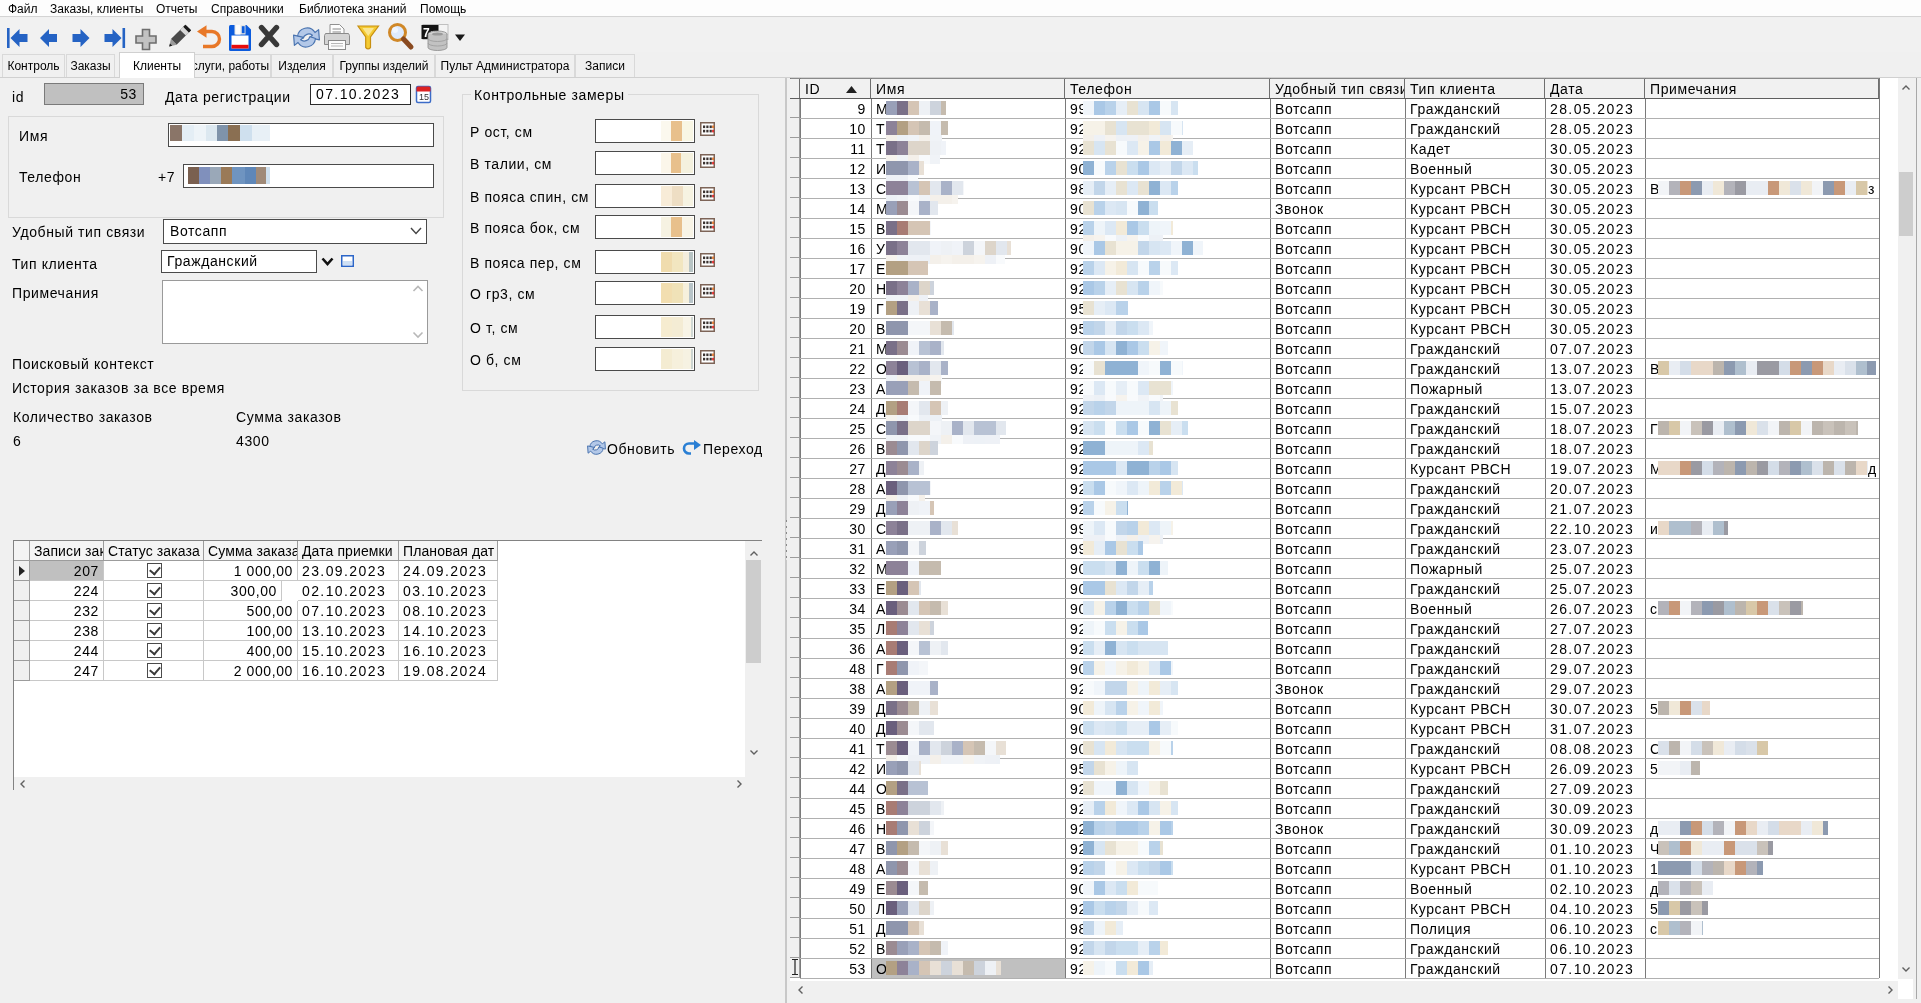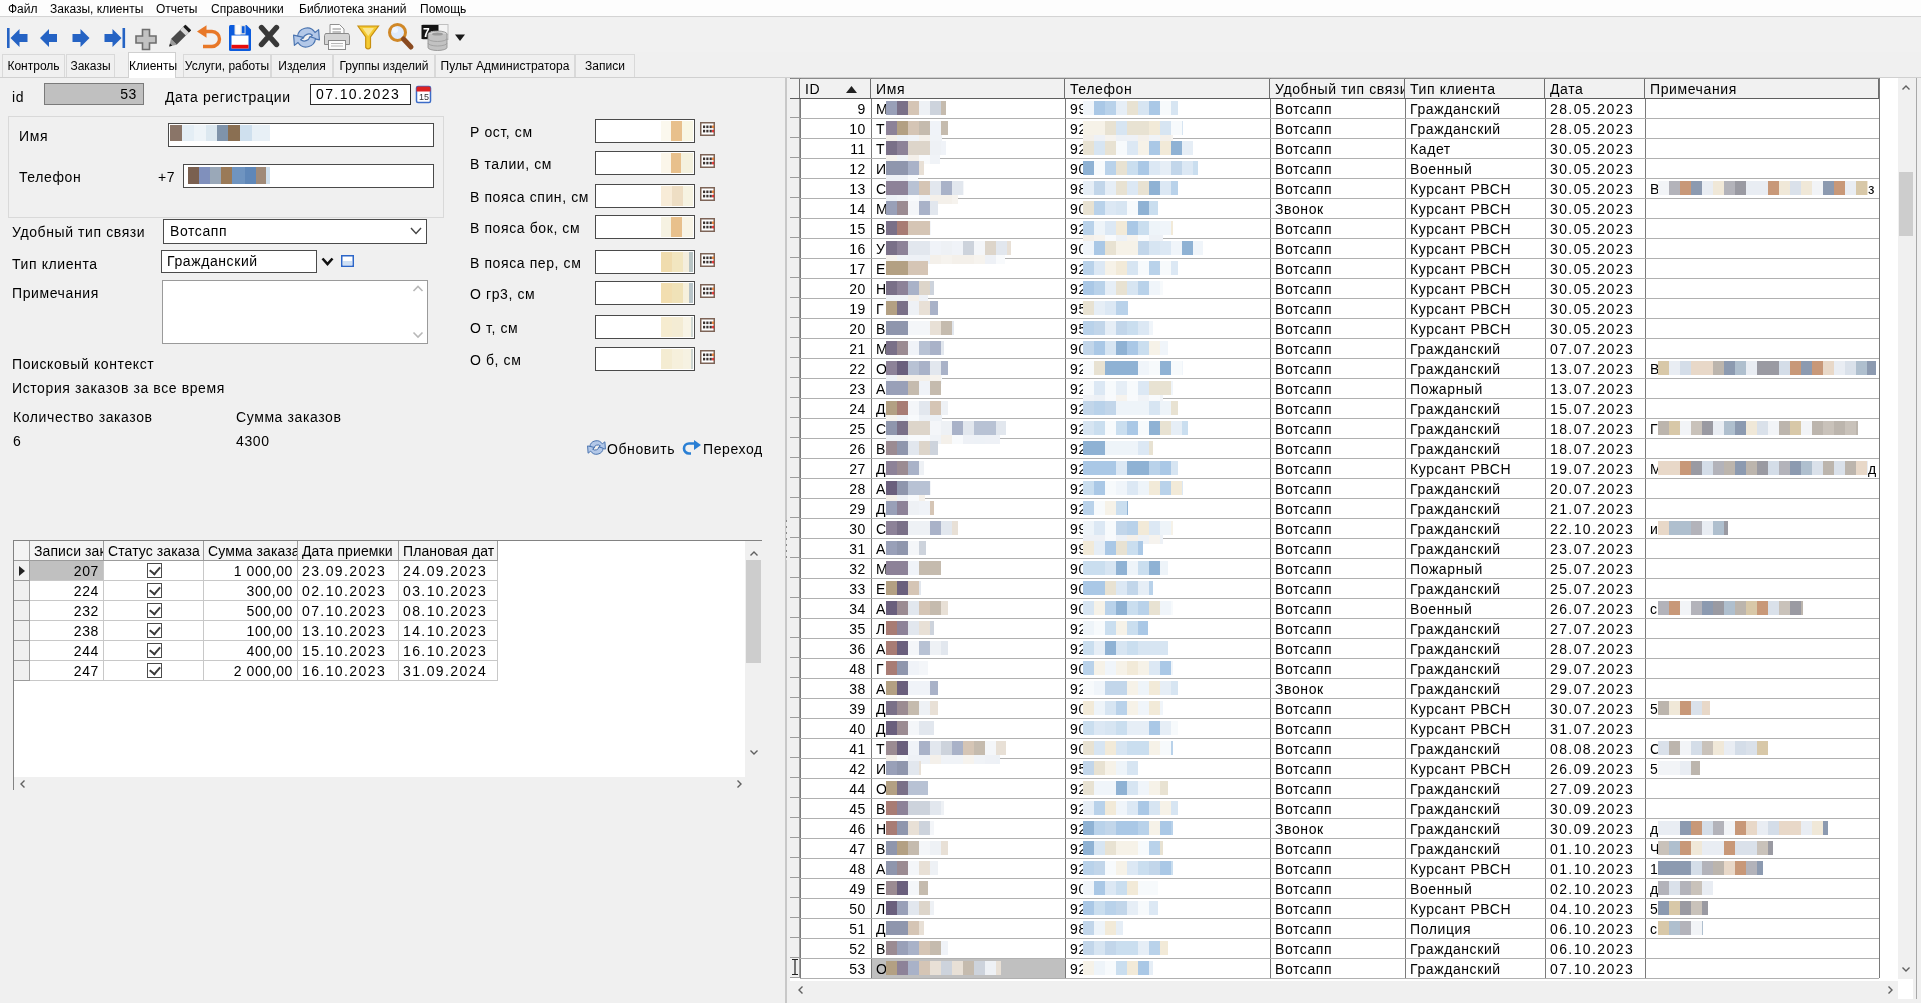--- a/index.html
+++ b/index.html
@@ -103,21 +103,21 @@
         <path d="M428,16 v13.5 a9.5,3 0 0 0 19,0 v-13.5" fill="#c2c2c2" stroke="#8a8a8a" stroke-width="0.8"></path>
         <path d="M428,20.5 a9.5,3 0 0 0 19,0 M428,25 a9.5,3 0 0 0 19,0" fill="none" stroke="#9a9a9a" stroke-width="0.8"></path>
         <ellipse cx="437.5" cy="16" rx="5.5" ry="1.6" fill="#9a9a9a"></ellipse>
       </g>
 <path d="M455,16.5 h10 l-5,6.5 Z" fill="#1a1a1a"></path>
 </svg>
 </div>
 <div class="a" id="tabs">
 <div class="tab" style="left:2px;width:63px">Контроль</div>
 <div class="tab" style="left:66px;width:49px">Заказы</div>
-<div class="tab act" style="left:128px;width:48px">Клиенты</div>
+<div class="tab act" style="left:119px;width:76px">Клиенты</div>
 <div class="tab" style="left:183px;width:88px">Услуги, работы</div>
 <div class="tab" style="left:271px;width:62px">Изделия</div>
 <div class="tab" style="left:333px;width:102px">Группы изделий</div>
 <div class="tab" style="left:435px;width:140px">Пульт Администратора</div>
 <div class="tab" style="left:575px;width:60px">Записи</div>
 </div>
 <div class="a" id="tabline"></div>
 <div class="a" id="leftpanel">
 <div class="lbl" style="left:12px;top:11px">id</div>
     <div class="inp" style="left:44px;top:5px;width:100px;height:22px;background:#c0c0c0;border-color:#7a7a7a;text-align:right;padding:2px 6px 0 0">53</div>
@@ -157,20 +157,23 @@
     </svg>
     <svg style="left:412px;top:253px" width="12" height="8">
       <path d="M1.5,1.5 L6,6 L10.5,1.5" fill="none" stroke="#b8b8b8" stroke-width="1.6"></path>
     </svg>
     <div class="lbl" style="left:12px;top:278px">Поисковый контекст</div>
     <div class="lbl" style="left:12px;top:302px">История заказов за все время</div>
     <div class="lbl" style="left:13px;top:331px">Количество заказов</div>
     <div class="lbl" style="left:236px;top:331px">Сумма заказов</div>
     <div class="lbl" style="left:13px;top:355px">6</div>
     <div class="lbl" style="left:236px;top:355px">4300</div>
+    <div class="gb" style="left:462px;top:16px;width:297px;height:297px;border-color:#d9d9d9">
+      <div class="cap">Контрольные замеры</div>
+    </div>
     <div class="lbl" style="left:470px;top:46px">Р ост, см</div>
     <div class="inp" style="left:595px;top:41px;width:100px;height:24px;border-color:#4a4a4a"></div>
     <div class="ab" style="left:661px;top:43px;width:32px;height:20px;background:linear-gradient(90deg,#fbf8ee 0 10px,#e8c08c 0 21px,#f8f6e4 0 32px)"></div>
     <svg style="left:700px;top:44px" width="15" height="14">
       <rect x="0.75" y="0.75" width="13.5" height="12.5" fill="#fff" stroke="#7d6457" stroke-width="1.5"></rect>
       <g fill="#3a3230">
         <rect x="3" y="3.5" width="2.2" height="2.6"></rect>
         <rect x="6.3" y="3.5" width="2.2" height="2.6"></rect>
         <rect x="9.6" y="3.5" width="2.2" height="2.6"></rect>
         <rect x="3" y="7.8" width="2.2" height="2.6"></rect>
@@ -319,21 +322,21 @@
       <div class="ogcell num" style="left:16px;top:20px;width:74px;background:#c0c0c0;">207</div>
       <div class="ogcell" style="left:90px;top:20px;width:100px"></div>
       <div class="cb" style="left:133px;top:22px"></div>
       <div class="ogcell num" style="left:190px;top:20px;width:94px">1 000,00</div>
       <div class="ogcell date" style="left:284px;top:20px;width:101px">23.09.2023</div>
       <div class="ogcell date" style="left:385px;top:20px;width:99px">24.09.2023</div>
       <div class="mark" style="left:0;top:40px;width:16px;height:20px"></div>
       <div class="ogcell num" style="left:16px;top:40px;width:74px;">224</div>
       <div class="ogcell" style="left:90px;top:40px;width:100px"></div>
       <div class="cb" style="left:133px;top:42px"></div>
-      <div class="ogcell num" style="left:190px;top:40px;width:94px">300,00</div>
+      <div class="ogcell num" style="left:174px;top:40px;width:94px">300,00</div>
       <div class="ogcell date" style="left:284px;top:40px;width:101px">02.10.2023</div>
       <div class="ogcell date" style="left:385px;top:40px;width:99px">03.10.2023</div>
       <div class="mark" style="left:0;top:60px;width:16px;height:20px"></div>
       <div class="ogcell num" style="left:16px;top:60px;width:74px;">232</div>
       <div class="ogcell" style="left:90px;top:60px;width:100px"></div>
       <div class="cb" style="left:133px;top:62px"></div>
       <div class="ogcell num" style="left:190px;top:60px;width:94px">500,00</div>
       <div class="ogcell date" style="left:284px;top:60px;width:101px">07.10.2023</div>
       <div class="ogcell date" style="left:385px;top:60px;width:99px">08.10.2023</div>
       <div class="mark" style="left:0;top:80px;width:16px;height:20px"></div>
@@ -349,21 +352,21 @@
       <div class="cb" style="left:133px;top:102px"></div>
       <div class="ogcell num" style="left:190px;top:100px;width:94px">400,00</div>
       <div class="ogcell date" style="left:284px;top:100px;width:101px">15.10.2023</div>
       <div class="ogcell date" style="left:385px;top:100px;width:99px">16.10.2023</div>
       <div class="mark" style="left:0;top:120px;width:16px;height:20px"></div>
       <div class="ogcell num" style="left:16px;top:120px;width:74px;">247</div>
       <div class="ogcell" style="left:90px;top:120px;width:100px"></div>
       <div class="cb" style="left:133px;top:122px"></div>
       <div class="ogcell num" style="left:190px;top:120px;width:94px">2 000,00</div>
       <div class="ogcell date" style="left:284px;top:120px;width:101px">16.10.2023</div>
-      <div class="ogcell date" style="left:385px;top:120px;width:99px">31.09.2024</div>
+      <div class="ogcell date" style="left:385px;top:120px;width:99px">19.08.2024</div>
       <div class="sb" style="left:731px;top:0;width:17px;height:236px"></div>
       <svg style="left:735px;top:9px" width="10" height="7">
         <path d="M1.5,5.5 L5,2 L8.5,5.5" fill="none" stroke="#606060" stroke-width="1.4"></path>
       </svg>
       <svg style="left:735px;top:208px" width="10" height="7">
         <path d="M1.5,1.5 L5,5 L8.5,1.5" fill="none" stroke="#606060" stroke-width="1.4"></path>
       </svg>
       <div class="sbthumb" style="left:732px;top:19px;width:15px;height:103px"></div>
       <div class="sb" style="left:0;top:236px;width:748px;height:13px"></div>
       <svg style="left:5px;top:238px" width="7" height="10">

